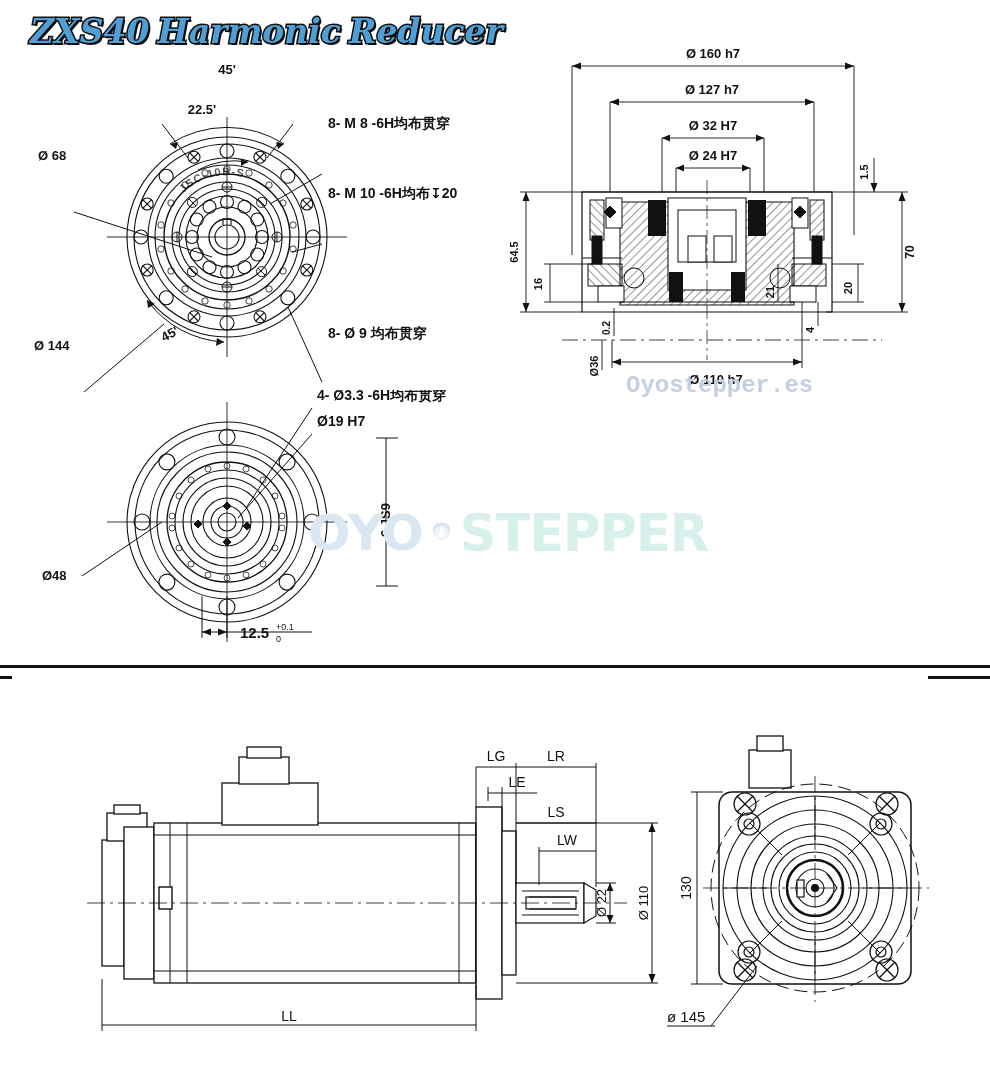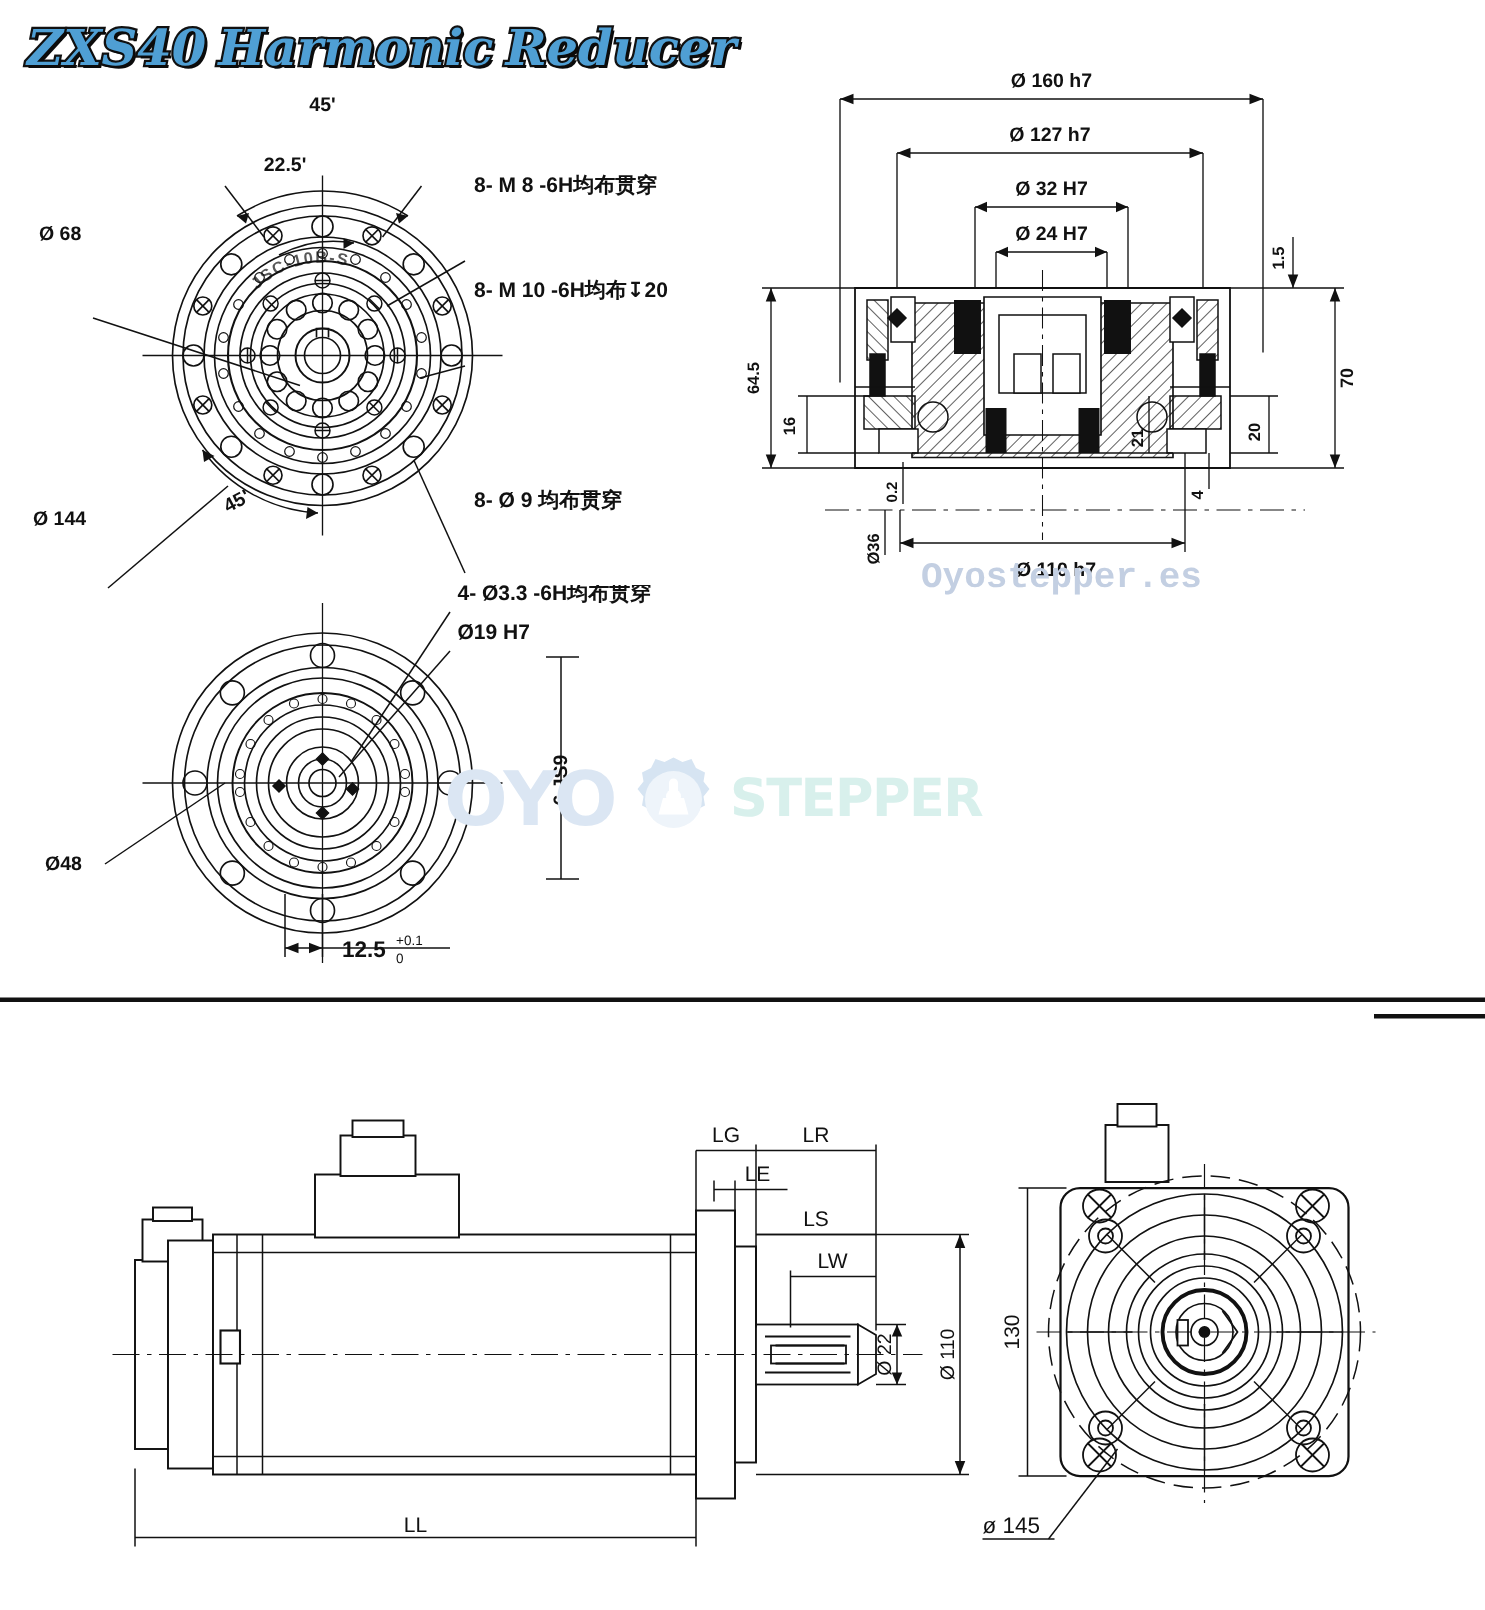--- a/index.html
+++ b/index.html
@@ -1,19 +1,19 @@
 <!DOCTYPE html>
 <html><head>
 <meta charset="utf-8">
 <style>
   html,body{margin:0;padding:0;background:#ffffff;}
   body{width:990px;height:1073px;position:relative;overflow:hidden;
        font-family:"Liberation Sans","DejaVu Sans",sans-serif;color:#1a1a1a;}
 
-  .panel{position:absolute;left:0;width:916px;background:#fff;}
+  .panel{position:absolute;left:12px;width:916px;background:#fff;}
   #panel-top{top:0;height:665px;}
   #panel-bottom{top:675px;height:398px;}
 
   .divider{position:absolute;left:0;top:665px;width:990px;height:8px;
            border-top:3px solid #111;border-bottom:3px solid #111;background:#fff;}
 
   
   .banner{position:absolute;white-space:nowrap;font-style:italic;font-weight:bold;
           font-family:"DejaVu Serif","Liberation Serif",serif;letter-spacing:0px;}
   #title-top{left:18px;top:12px;font-size:33px;}
@@ -27,21 +27,21 @@
   
   .wm-text{position:absolute;font-family:Liberation Mono, monospace;
            font-weight:bold;color:#c3cfe2;white-space:nowrap;}
   #wm-1{left:614px;top:372px;font-size:24px;}
   #wm-2{left:152px;top:673px;font-size:20px;color:#cfd9e8;}
 
   #logo-center{position:absolute;left:296px;top:498px;width:400px;height:70px;
                display:flex;align-items:center;gap:6px;}
   #logo-center .lg-oyo{font-size:50px;font-weight:bold;color:#dbe6f3;
                font-family:"DejaVu Sans","Liberation Sans",sans-serif;letter-spacing:-1px;}
-  #logo-center .lg-step{font-size:35px;font-weight:bold;color:#d8f0ec;
+  #logo-center .lg-step{font-size:51px;font-weight:bold;color:#d8f0ec;
                font-family:"DejaVu Sans","Liberation Sans",sans-serif;letter-spacing:-1px;}
 
   svg{display:block;}
   .dwg text{font-family:"Liberation Sans","DejaVu Sans",sans-serif;fill:#111;}
 </style>
 </head>
 <body>
 
 <div class="panel" id="panel-top">
 

